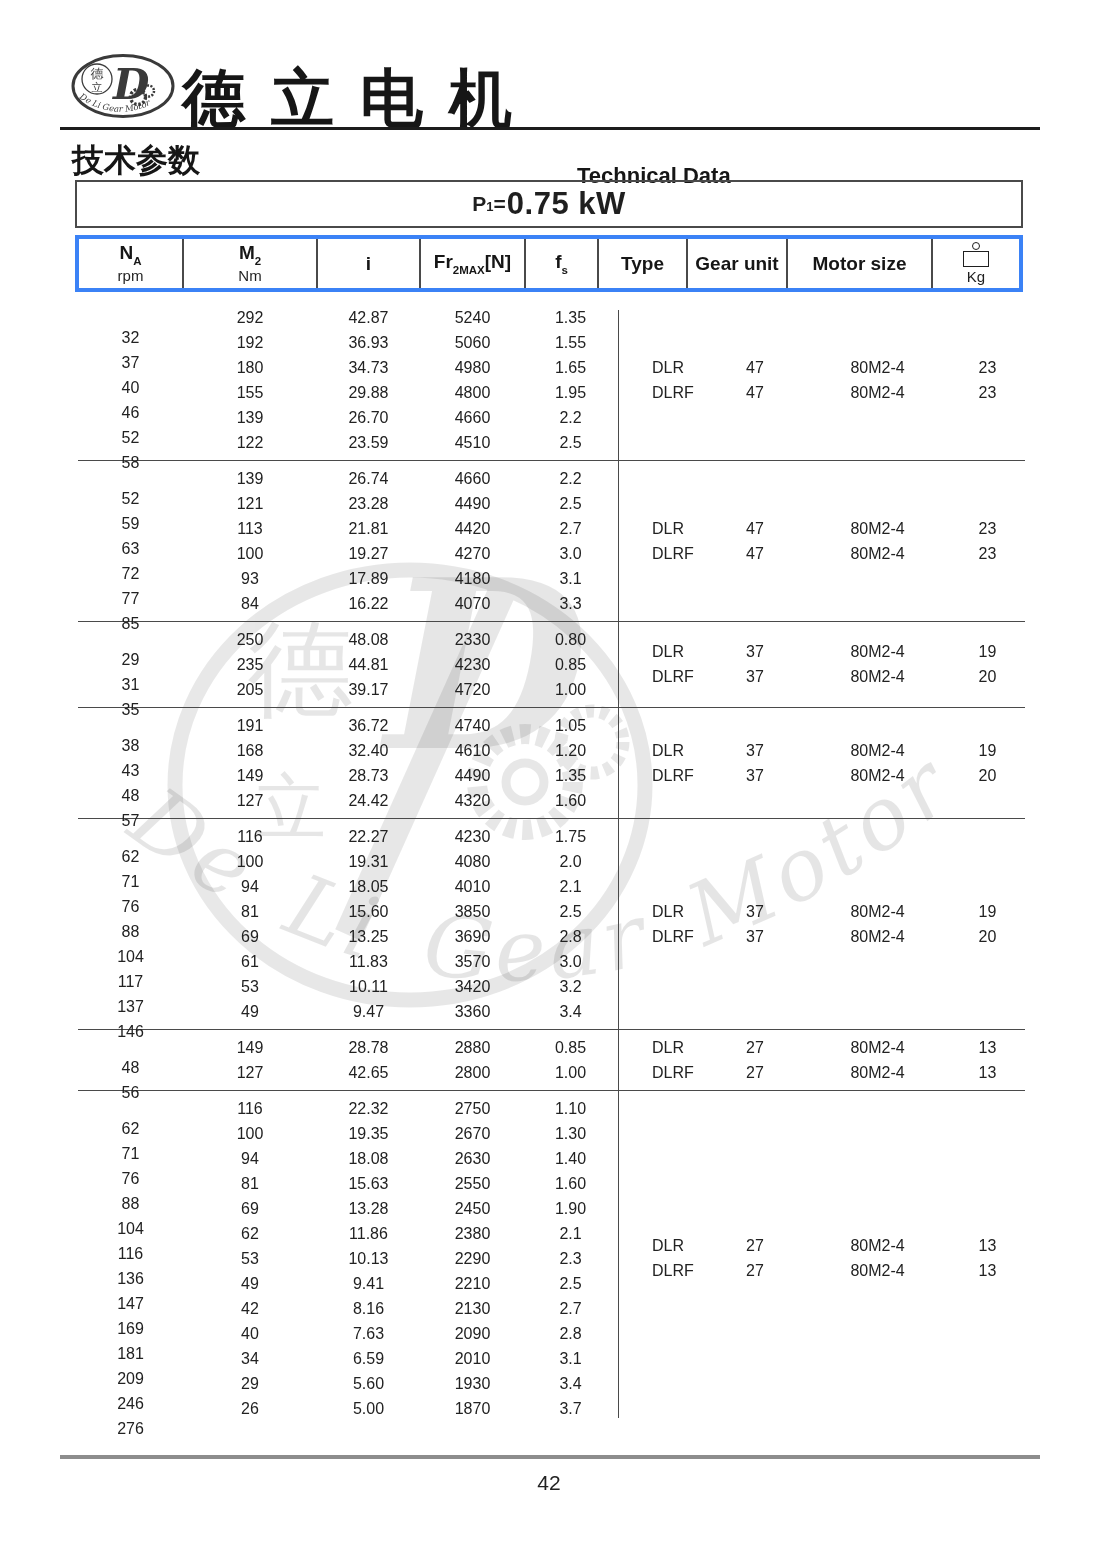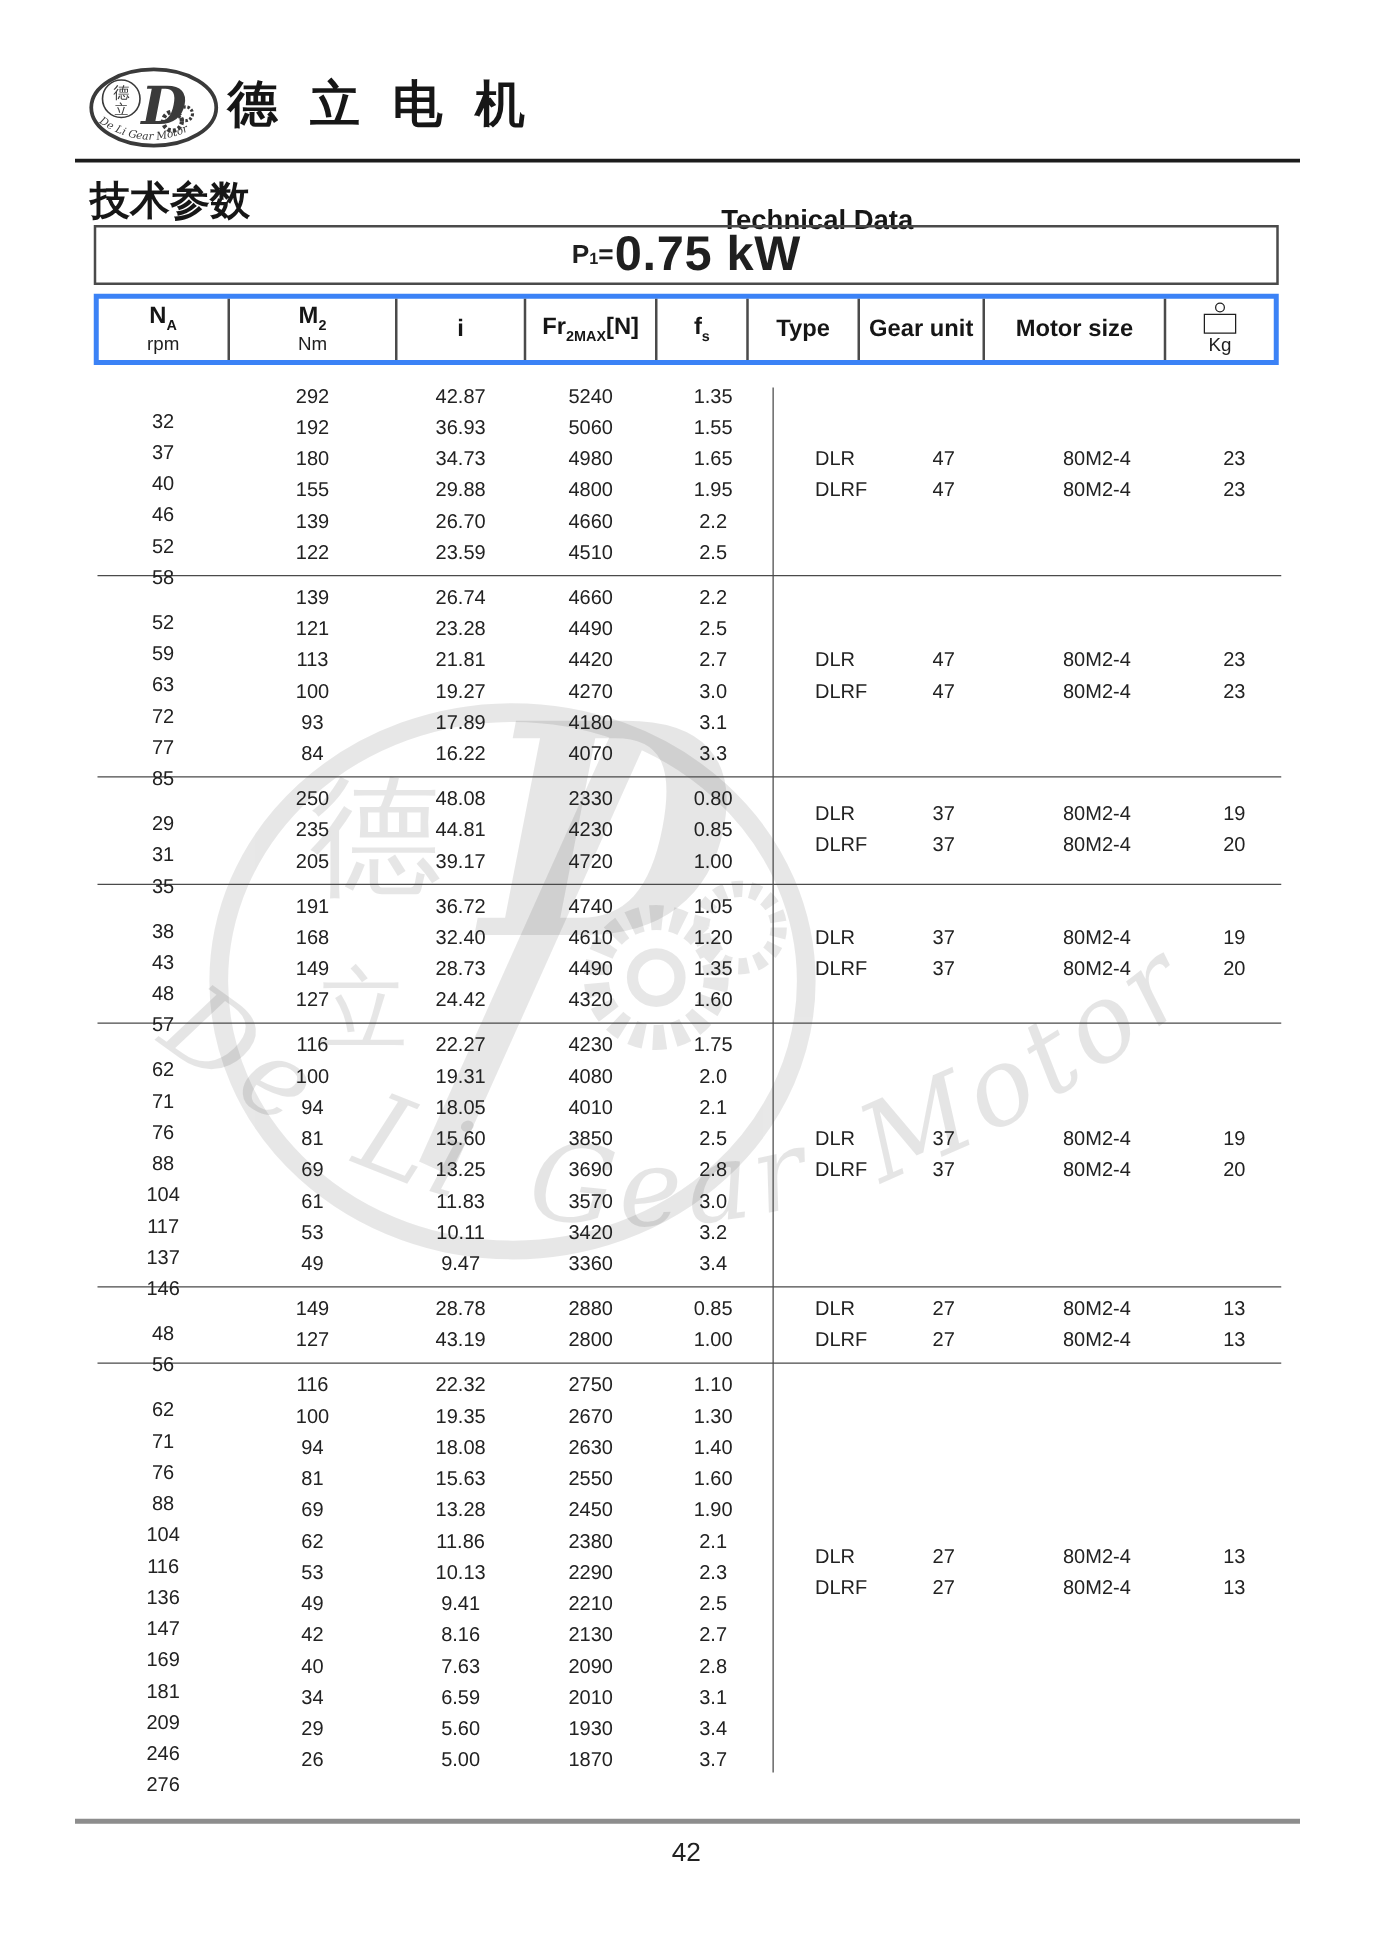--- a/index.html
+++ b/index.html
@@ -6,35 +6,35 @@
   .page{
     position:relative; width:1100px; height:1555px; background:#ffffff;
     font-family:"Liberation Sans", sans-serif; color:#1f1f1f; overflow:hidden;
   }
   
   .watermark{position:absolute; left:0; top:0; width:1100px; height:1555px; z-index:0;}
   
   .logo{position:absolute; left:70px; top:53px; width:108px; height:72px; z-index:1;}
   .brand{
     position:absolute; left:182px; top:56px; z-index:1;
-    font-family:"DejaVu Serif", serif; font-weight:700; font-size:40px;
+    font-family:"DejaVu Serif", serif; font-weight:700; font-size:63px;
     letter-spacing:26px; color:#161616; white-space:nowrap;
   }
   .top-rule{position:absolute; left:60px; top:127px; width:980px; height:3px; background:#1c1c1c; z-index:1;}
   .section-cn{position:absolute; left:72px; top:139px; font-size:32px; font-weight:bold; color:#161616; z-index:1;}
   .section-en{position:absolute; left:577px; top:142px; font-size:22px; font-weight:bold; color:#161616; z-index:1;margin-top:21px;}
   
   .power-box{
     position:absolute; left:75px; top:180px; width:948px; height:48px; box-sizing:border-box;
     border:2px solid #4a4a4a; display:flex; align-items:center; justify-content:center; z-index:1;
   }
   .p-sym{font-size:21px; font-weight:bold;}
   .p-sub{font-size:13px; font-weight:bold; position:relative; bottom:-2px;}
   .p-eq{font-size:21px; font-weight:bold;}
-  .p-val{font-size:39px; font-weight:bold; letter-spacing:0.5px; margin-left:1px;}
+  .p-val{font-size:31px; font-weight:bold; letter-spacing:0.5px; margin-left:1px;}
   
   .thead{
     position:absolute; left:75px; top:235px; width:948px; height:57px; box-sizing:border-box;
     border:4px solid #3b82f6; display:flex; z-index:1;
   }
   .th{
     box-sizing:border-box; border-right:2px solid #4a4a4a;
     display:flex; flex-direction:column; align-items:center; justify-content:center;
     line-height:1.15;
   }
@@ -425,21 +425,21 @@
         <div class="row">
           <div class="cell c0">48</div>
           <div class="cell c1">149</div>
           <div class="cell c2">28.78</div>
           <div class="cell c3">2880</div>
           <div class="cell c4">0.85</div>
         </div>
         <div class="row">
           <div class="cell c0">56</div>
           <div class="cell c1">127</div>
-          <div class="cell c2">43.19</div>
+          <div class="cell c2">42.65</div>
           <div class="cell c3">2800</div>
           <div class="cell c4">1.00</div>
         </div>
         <div class="variant">
           <div class="vrow">
             <div class="vcell vc0">DLR</div>
             <div class="vcell vc1">27</div>
             <div class="vcell vc2">80M2-4</div>
             <div class="vcell vc3">13</div>
           </div>

